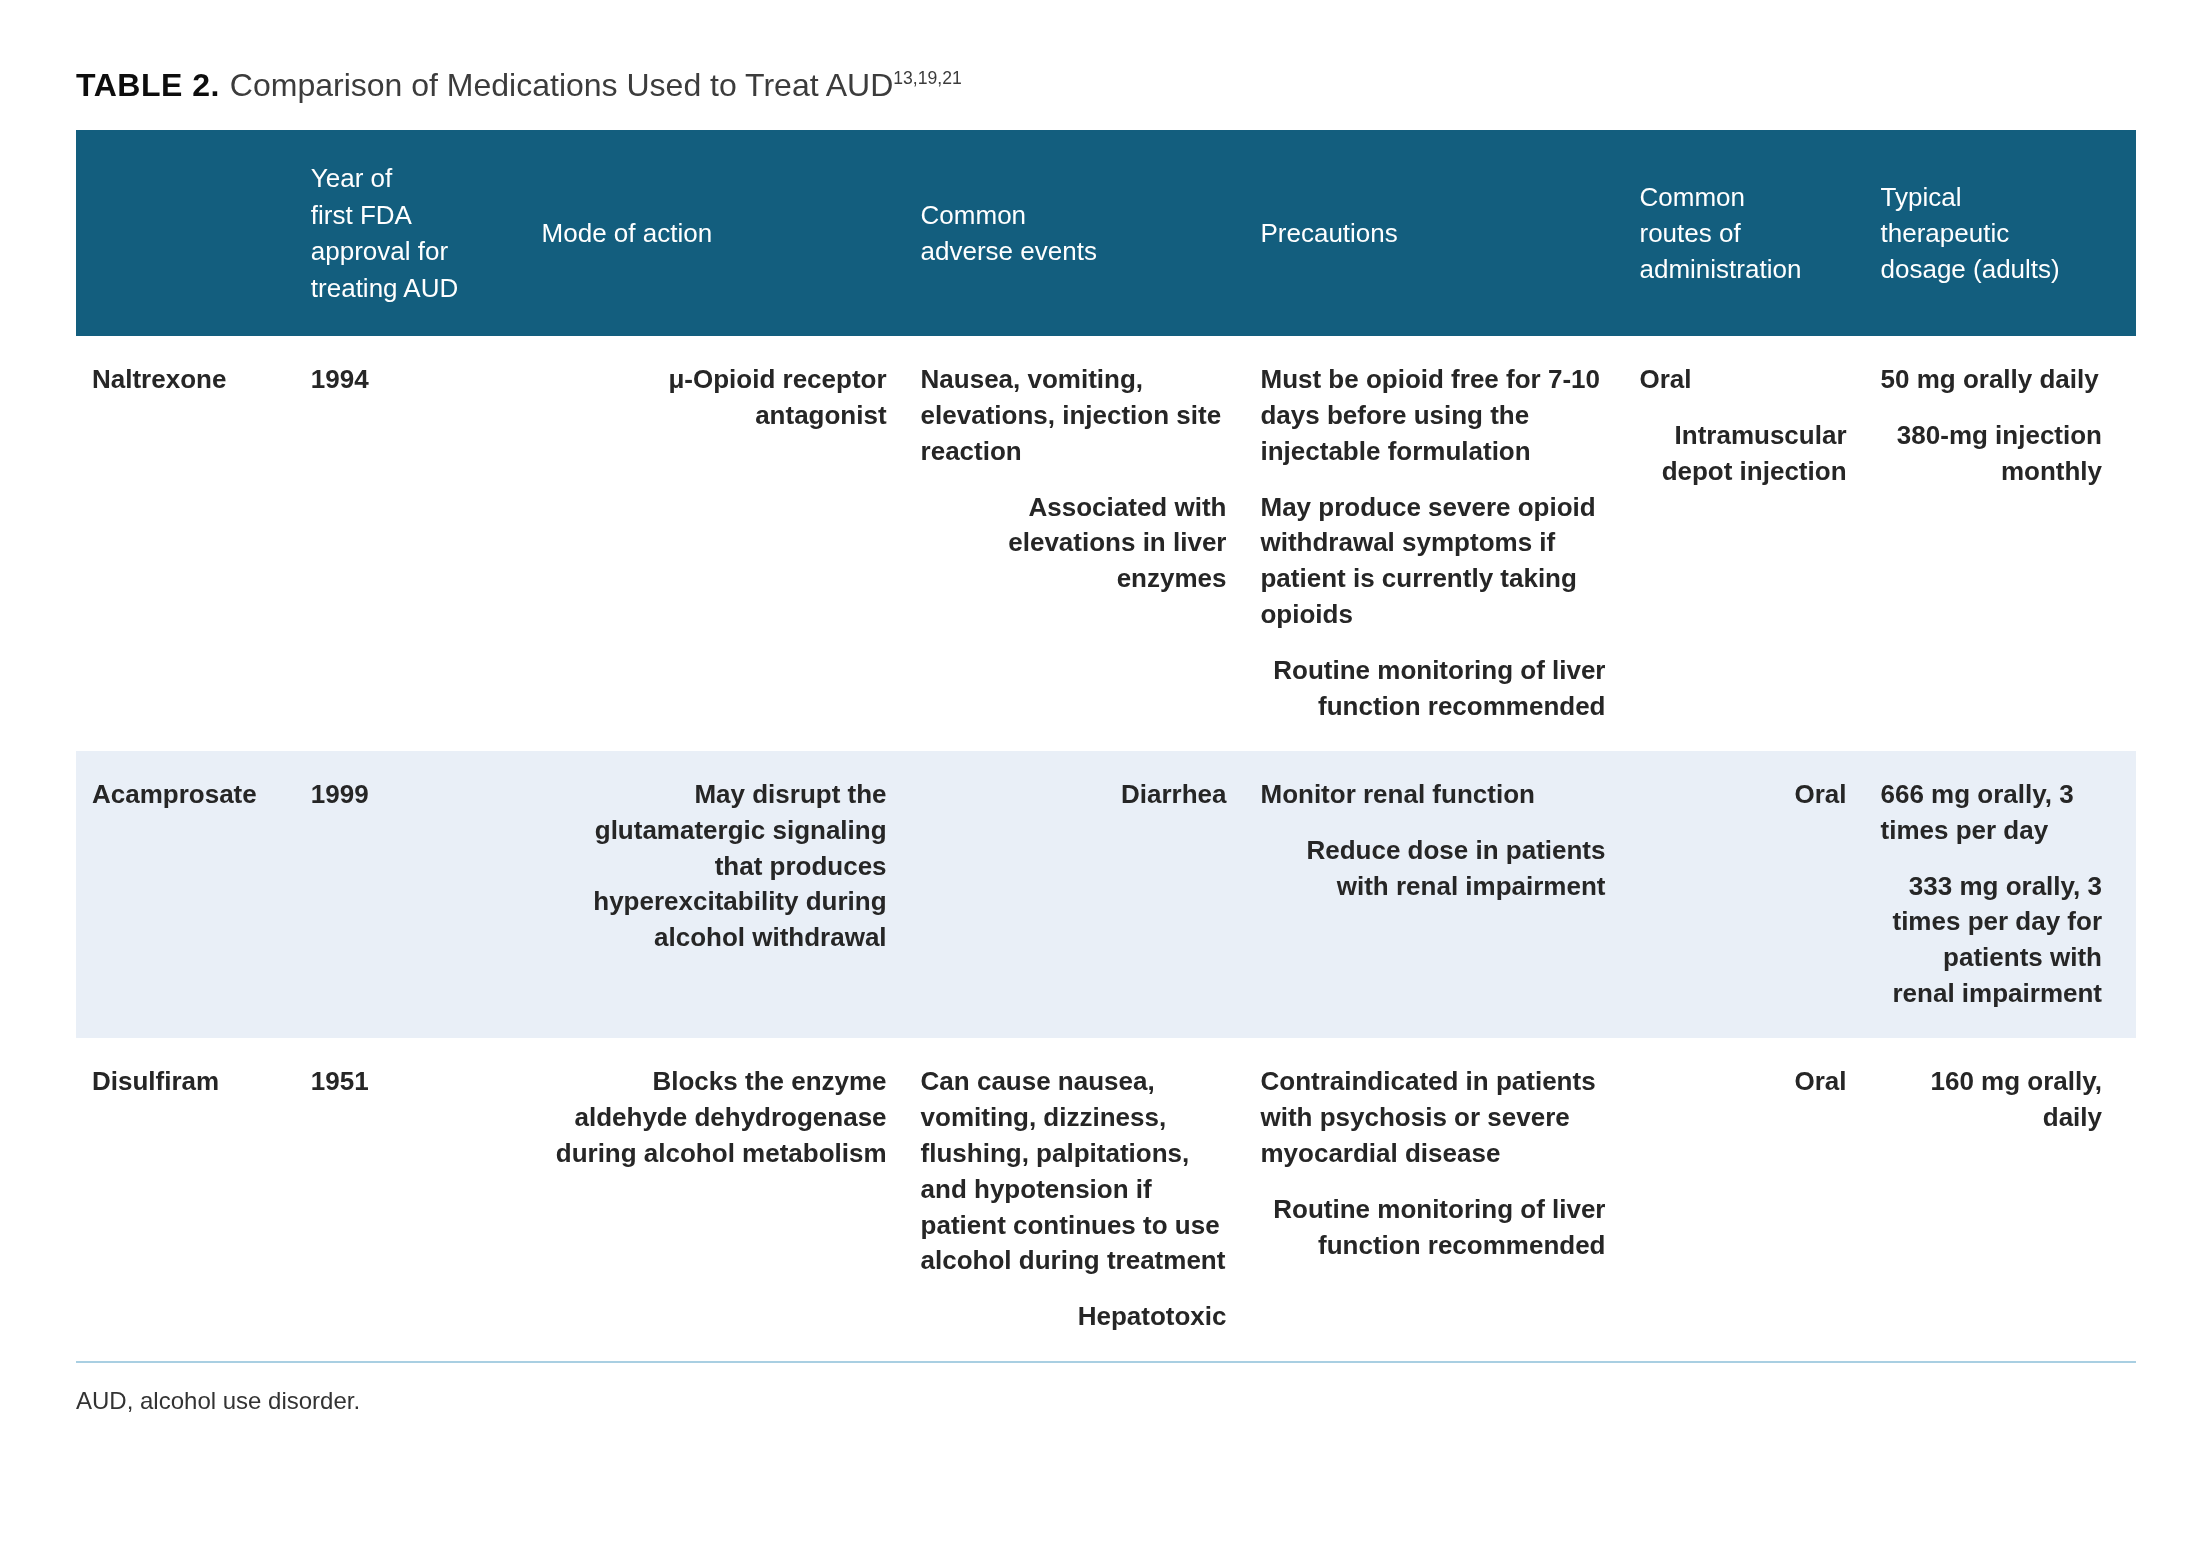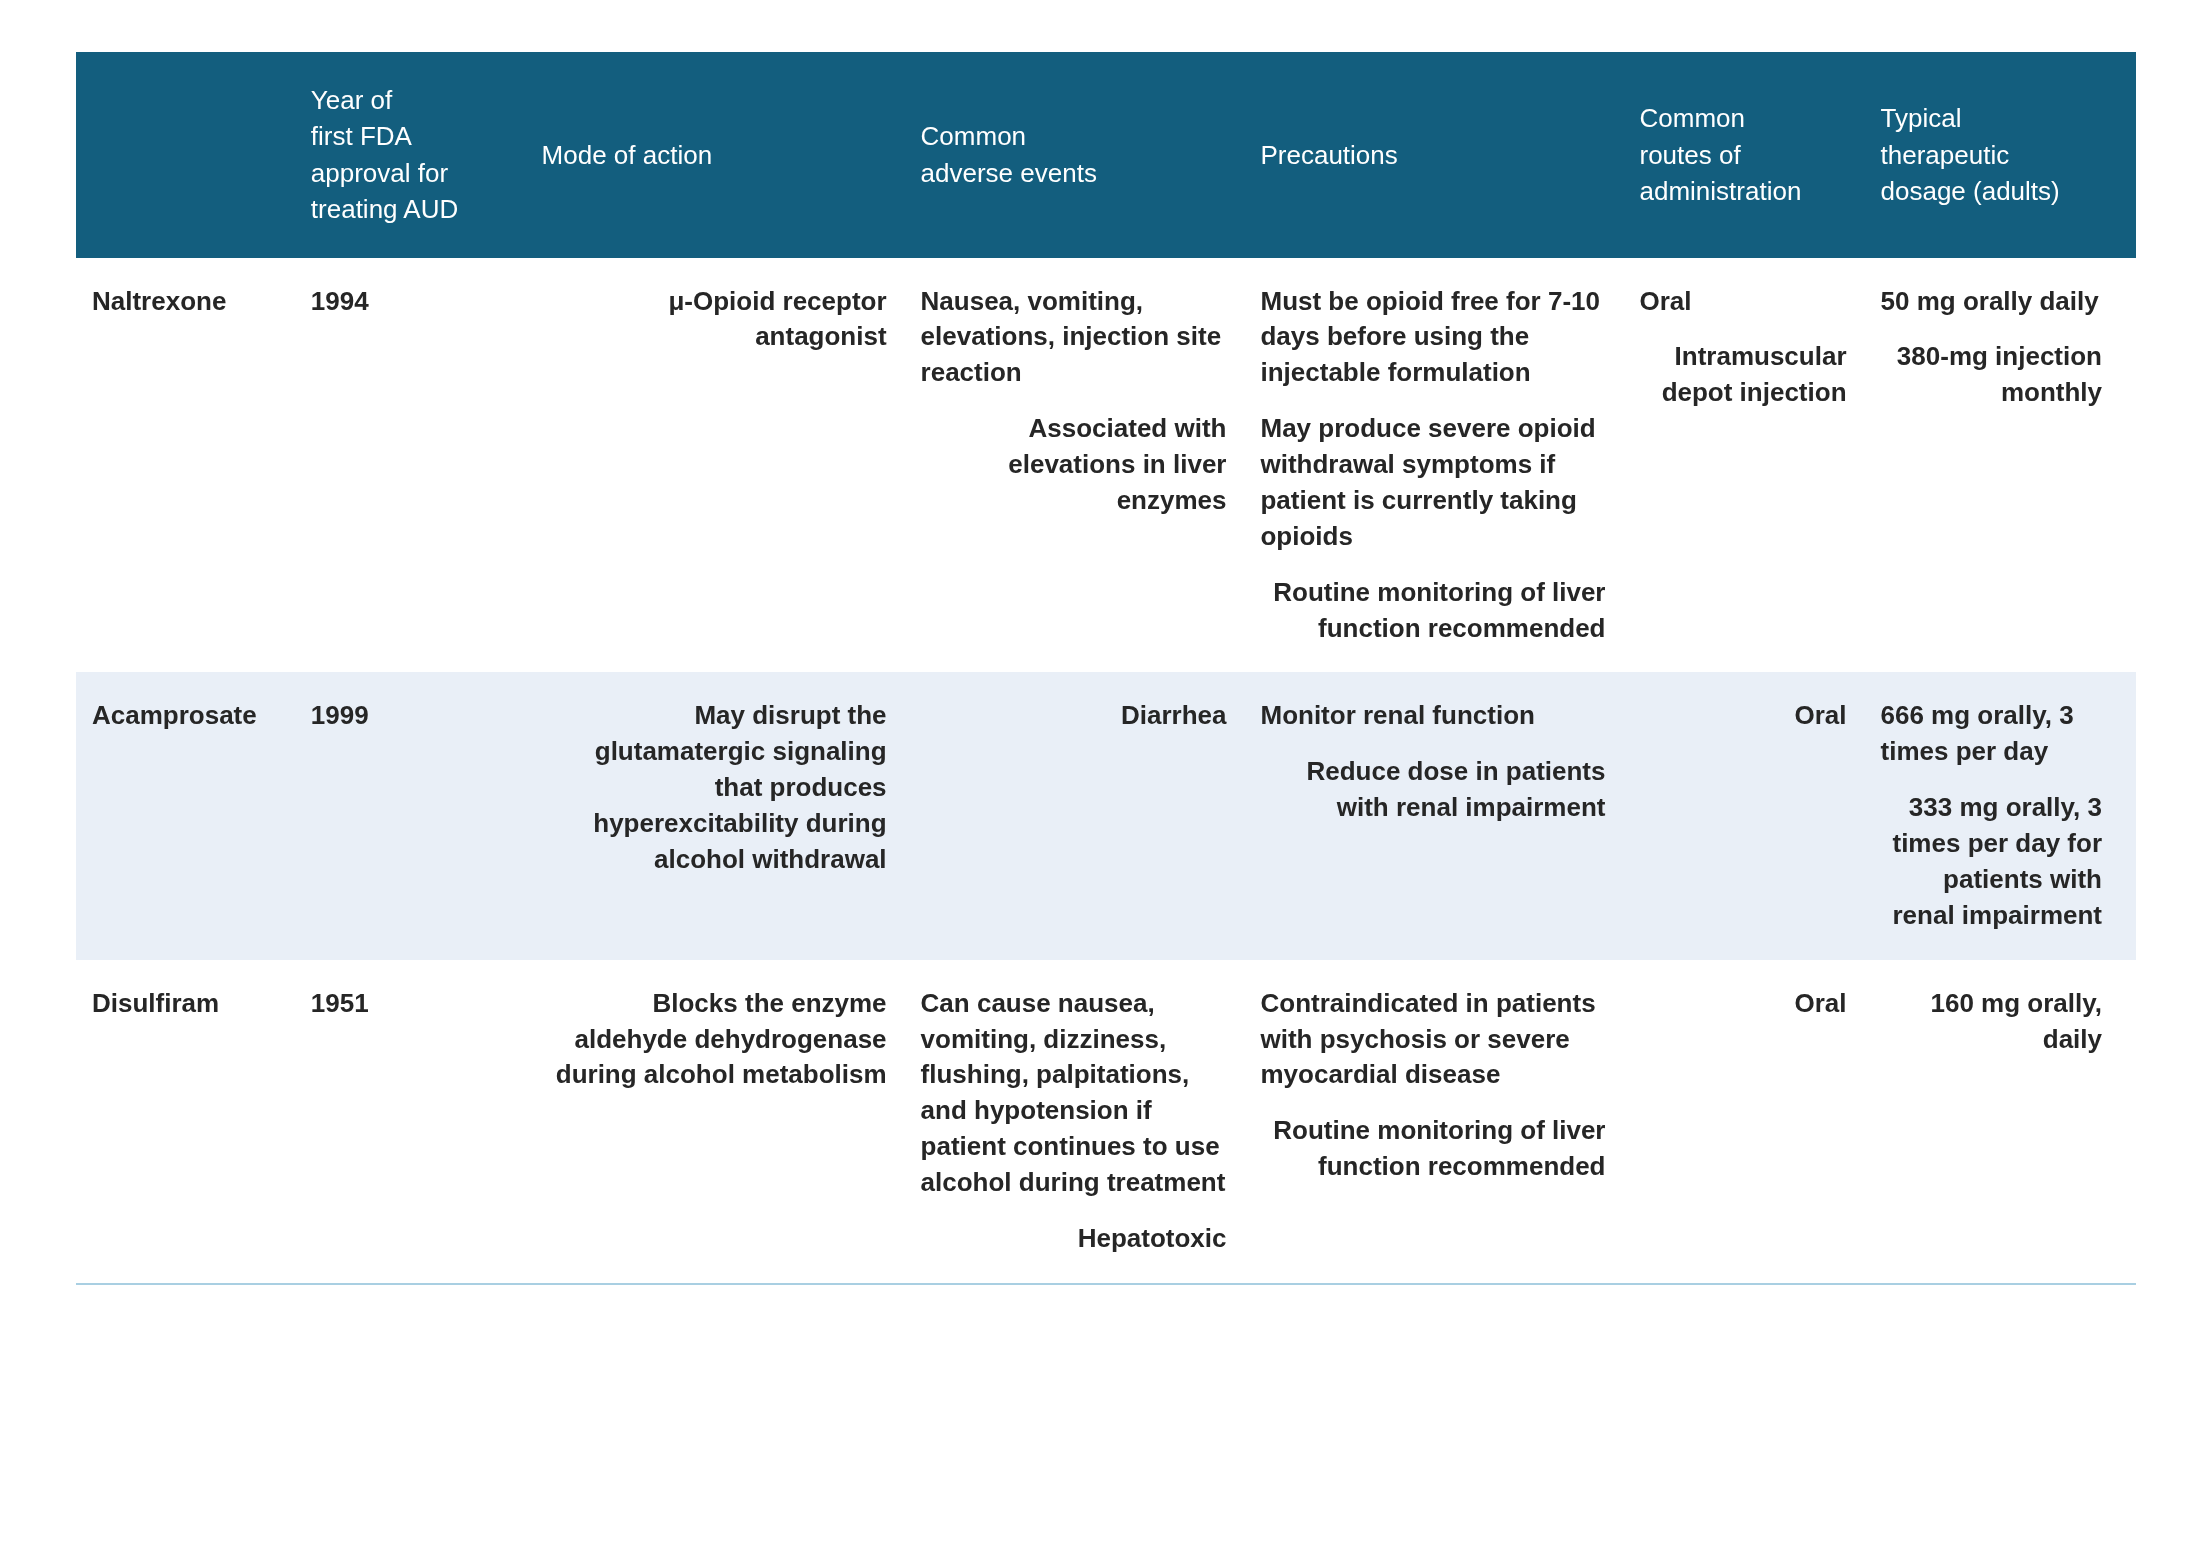--- a/index.html
+++ b/index.html
@@ -65,20 +65,23 @@
     font-size: 24px;
     color: #333333;
     margin-top: 24px;
   }
 </style>
 </head>
 <body>
 
 <div class="page">
 
+  <div class="title">
+    <span class="title-label">TABLE 2.</span><span class="title-text">Comparison of Medications Used to Treat AUD</span><sup>13,19,21</sup>
+  </div>
 
   <table class="meds">
     <colgroup>
       <col style="width:11.4%">
       <col style="width:11.2%">
       <col style="width:18.4%">
       <col style="width:16.5%">
       <col style="width:18.4%">
       <col style="width:11.7%">
       <col style="width:12.4%">
@@ -165,14 +168,15 @@
     <td>
             <p class="cell-para">Oral</p>
           </td>
     <td>
             <p class="cell-para">160 mg orally, daily</p>
           </td>
   </tr>
       </tbody>
   </table>
 
+  <div class="footnote">AUD, alcohol use disorder.</div>
 
 </div>
 
 </body></html>

